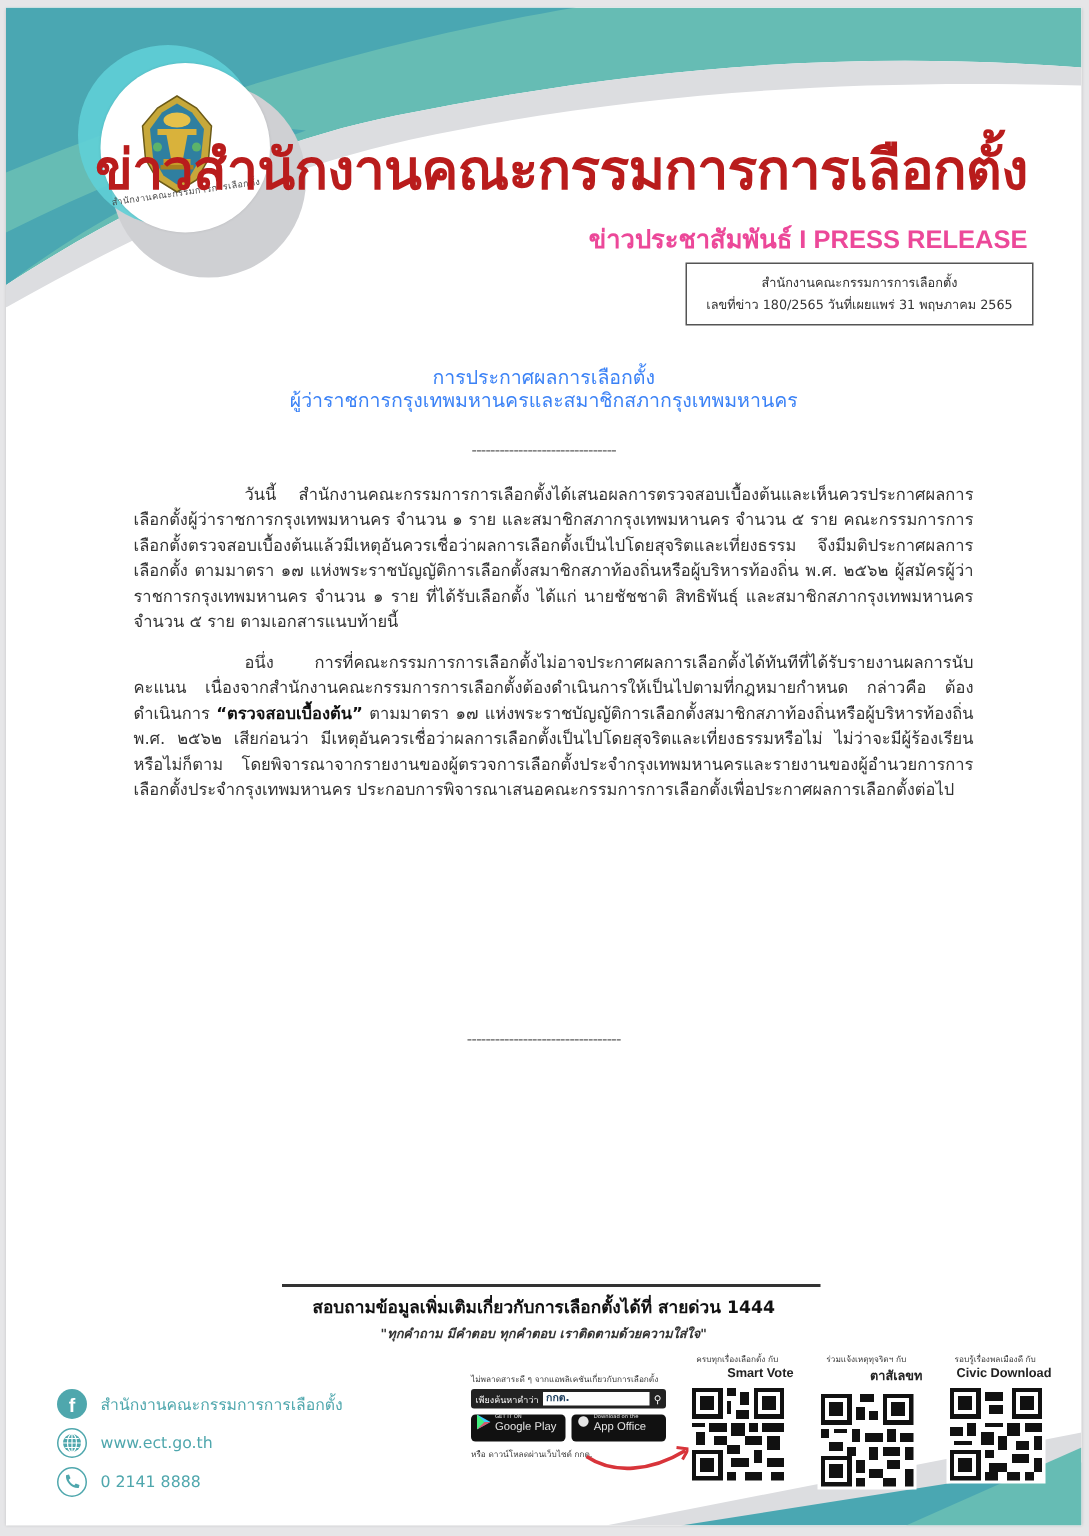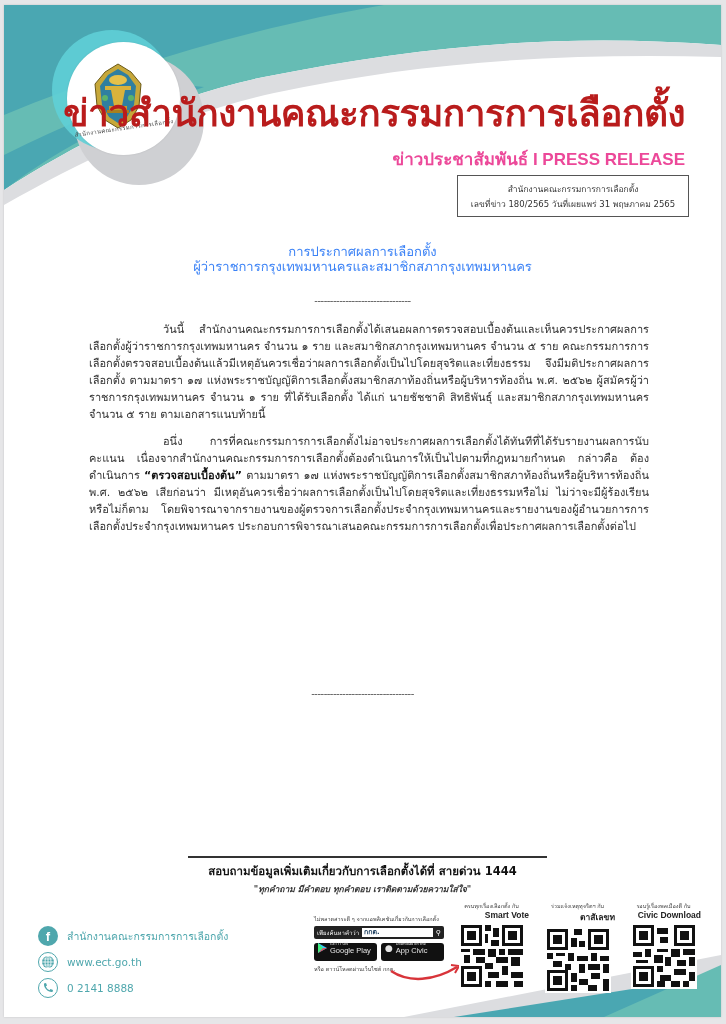--- a/index.html
+++ b/index.html
@@ -228,21 +228,21 @@
           </svg>
         <span class="store-txt">
             <span class="store-small">GET IT ON</span>
             <span class="store-big">Google Play</span>
           </span>
       </div>
       <div class="store-btn">
         <span class="store-ico">●</span>
         <span class="store-txt">
             <span class="store-small">Download on the</span>
-            <span class="store-big">App Civic</span>
+            <span class="store-big">App Office</span>
           </span>
       </div>
     </div>
     <div class="app-web">หรือ ดาวน์โหลดผ่านเว็บไซต์ กกต.</div>
     <svg class="arrow-svg" viewBox="0 0 72 20">
         <path d="M2 8 C20 20 45 18 68 4" stroke="#d8343a" stroke-width="2.5" fill="none"></path>
         <path d="M62 2 L70 3 L66 10" stroke="#d8343a" stroke-width="2" fill="none"></path>
       </svg>
   </div>
 

